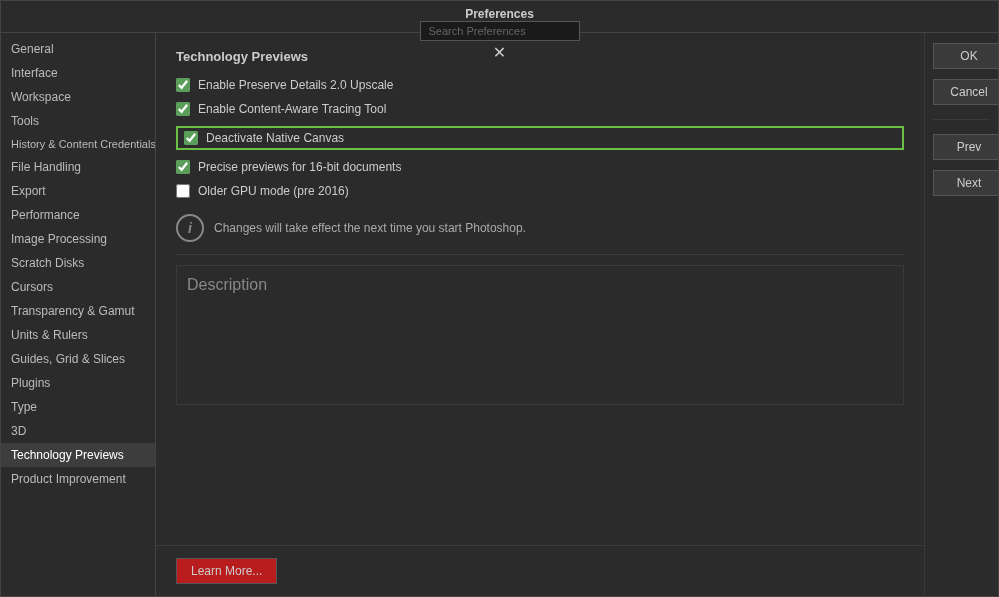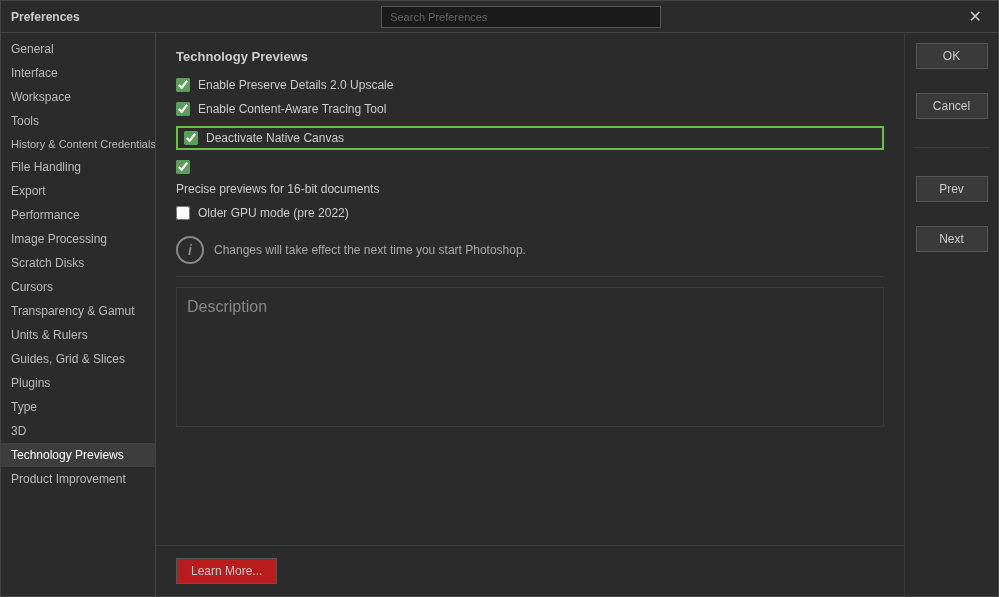--- a/index.html
+++ b/index.html
@@ -24,20 +24,21 @@
 
     .title-bar {
       background: #2b2b2b;
       border-bottom: 1px solid #444;
       display: flex;
       align-items: center;
       justify-content: space-between;
       padding: 6px 10px;
       height: 32px;
       flex-shrink: 0;
+      flex-direction: column;
     }
 
     .title-bar-left {
       display: flex;
       align-items: center;
       gap: 8px;
     }
 
     .title-text {
       font-size: 12px;
@@ -203,28 +204,27 @@
       background: #b91c1c;
       border: 1px solid #555;
       color: #ccc;
       font-size: 12px;
       padding: 5px 14px;
       cursor: pointer;
     }
 
     
     .right-buttons {
-      width: 94px;
+      width: 74px;
       background: #2b2b2b;
       border-left: 1px solid #3a3a3a;
       display: flex;
       flex-direction: column;
-      align-items: center;
       padding: 10px 8px;
-      gap: 24px;
+      gap: 10px;
       flex-shrink: 0;
     }
 
     .action-btn {
       width: 72px;
       padding: 5px 0;
       background: #3a3a3a;
       border: 1px solid #555;
       color: #ccc;
       font-size: 12px;
@@ -295,28 +295,28 @@
           <div class="checkbox-row">
             <input type="checkbox" id="cb2" checked="" style="">
             <label class="checkbox-label" for="cb2">Enable Content-Aware Tracing Tool</label>
           </div>
 
           <div class="checkbox-row highlighted-checkbox">
             <input type="checkbox" id="cb3" checked="" style="">
             <label class="checkbox-label" for="cb3">Deactivate Native Canvas</label>
           </div>
 
-          <div class="checkbox-row" style="margin-top:10px;flex-direction:column;">
+          <div class="checkbox-row" style="margin-top:10px;">
             <input type="checkbox" id="cb4" checked="" style="">
             <label class="checkbox-label" for="cb4">Precise previews for 16-bit documents</label>
           </div>
 
           <div class="checkbox-row">
             <input type="checkbox" id="cb5" style="">
-            <label class="checkbox-label" for="cb5">Older GPU mode (pre 2022)</label>
+            <label class="checkbox-label" for="cb5">Older GPU mode (pre 2016)</label>
           </div>
 
           <div class="info-row">
             <div class="info-icon">i</div>
             <span class="info-text">Changes will take effect the next time you start Photoshop.</span>
           </div>
 
           <div class="description-section">
             <div class="description-label">Description</div>
           </div>

